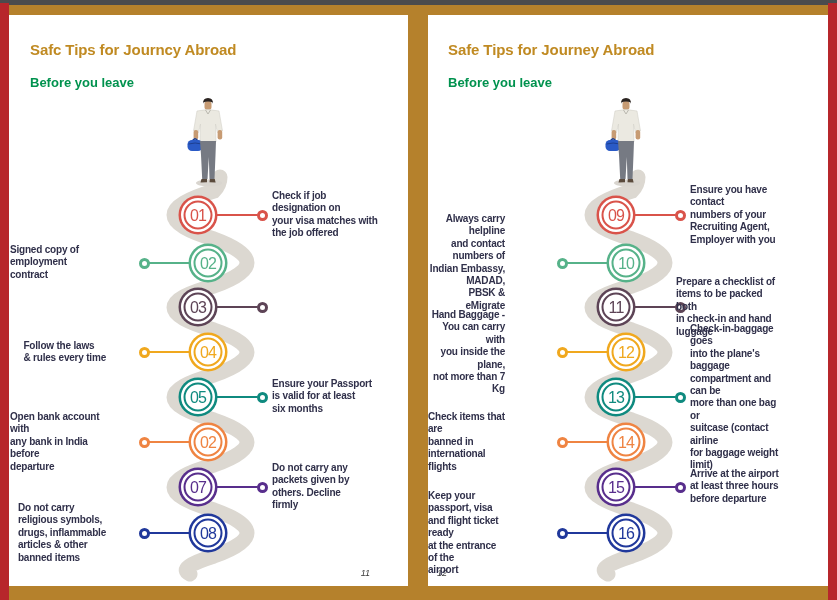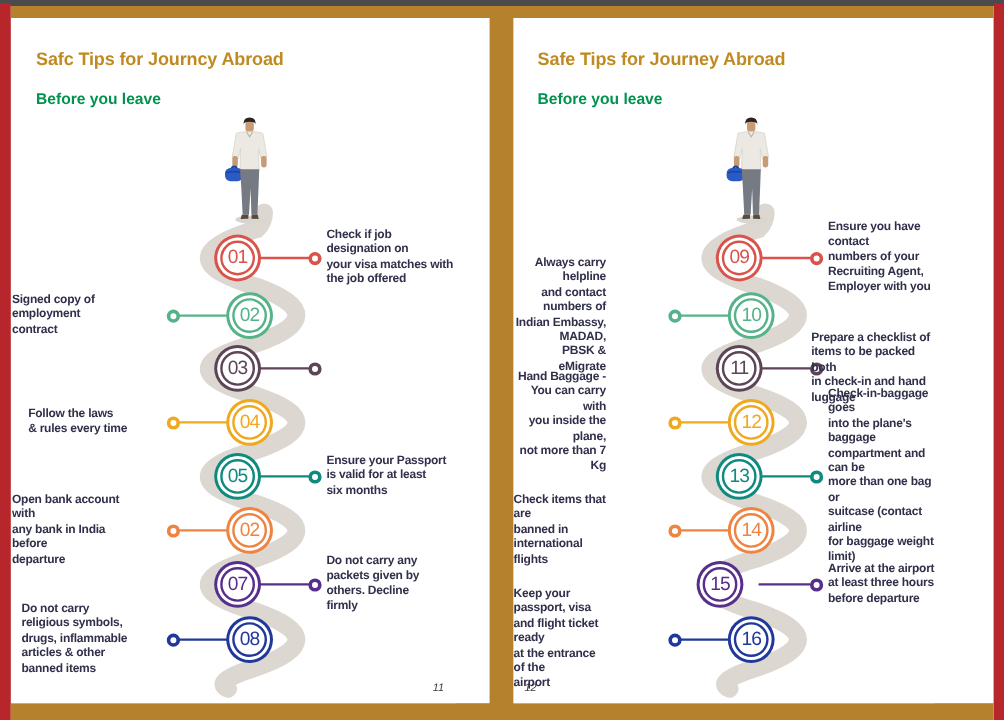--- a/index.html
+++ b/index.html
@@ -240,21 +240,21 @@
       <div class="node" style="--c: #ef8442; left: 198px; top: 427px;">
         <div class="node-in">
           <span class="node-num">14</span>
         </div>
       </div>
       <div class="tip" style="top: 427px; right: 274px; text-align: left;">Check items that are
 banned in international
 flights</div>
       <div class="conn" style="background: rgb(88, 46, 140); top: 470.7px; left: 204px; width: 44px;"></div>
       <div class="dot" style="border-color: rgb(88, 46, 140); top: 466.5px; left: 246.5px;"></div>
-      <div class="node" style="--c: #582e8c; left: 172px; top: 472px;">
+      <div class="node" style="--c: #582e8c; left: 188px; top: 472px;">
         <div class="node-in">
           <span class="node-num">15</span>
         </div>
       </div>
       <div class="tip" style="top: 472px; left: 262px;">Arrive at the airport
 at least three hours
 before departure</div>
       <div class="conn" style="background: rgb(32, 56, 155); top: 516.7px; left: 138px; width: 44px;"></div>
       <div class="dot" style="border-color: rgb(32, 56, 155); top: 512.5px; left: 128.5px;"></div>
       <div class="node" style="--c: #20389b; left: 198px; top: 518px;">

